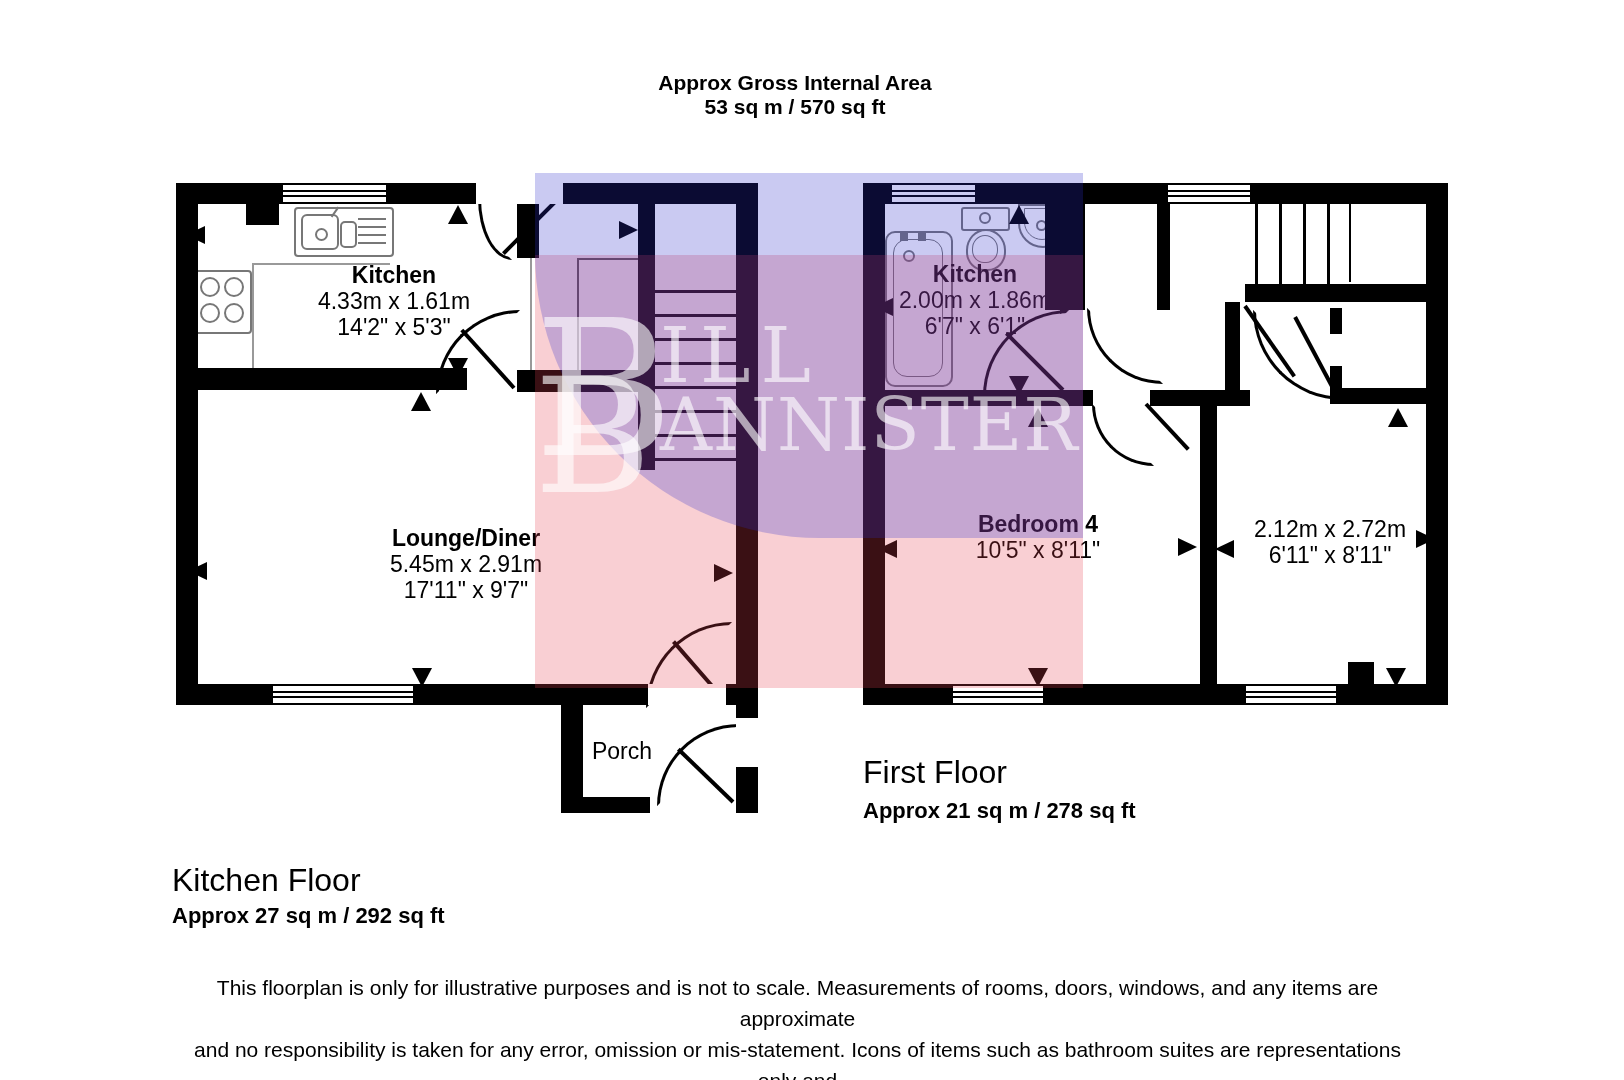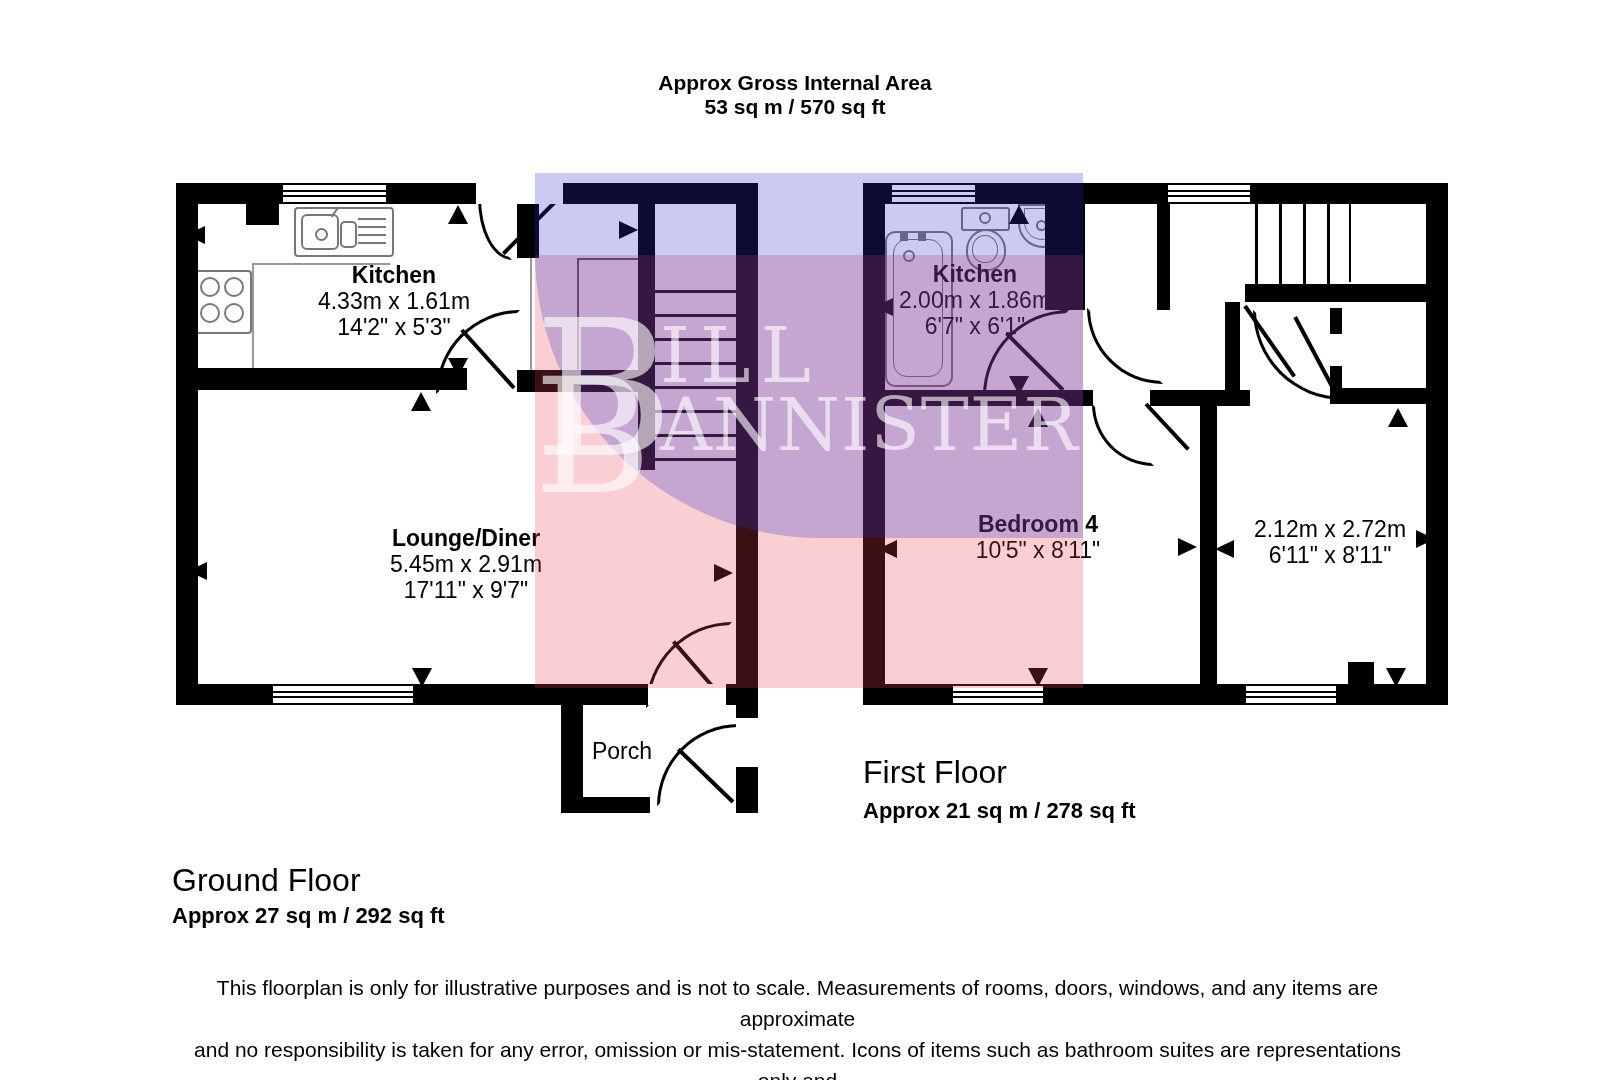--- a/index.html
+++ b/index.html
@@ -198,21 +198,21 @@
     <div class="lbl" style="left:898px;top:511px">
       <div class="nm">Bedroom 4</div>
       <div>10'5" x 8'11"</div>
     </div>
     <div class="lbl" style="left:1190px;top:516px">
       <div>2.12m x 2.72m</div>
       <div>6'11" x 8'11"</div>
     </div>
   </div>
 
-  <div class="fl-name" style="left:172px;top:862px">Ground Floor</div>
+  <div class="fl-name" style="left:172px;top:862px">Kitchen Floor</div>
   <div class="fl-area" style="left:172px;top:903px">Approx 27 sq m / 292 sq ft</div>
   <div class="fl-name" style="left:863px;top:754px">First Floor</div>
   <div class="fl-area" style="left:863px;top:798px">Approx 21 sq m / 278 sq ft</div>
 
   <div class="ov ov-pink" style="left: 535px; top: 255px; width: 548px; height: 433px; background: rgba(231, 63, 79, 0.25);"></div>
   <div class="ov ov-blue" style="left: 535px; top: 173px; width: 548px; height: 365px; border-bottom-left-radius: 285px; background: rgba(43, 43, 203, 0.25);"></div>
 
   <div class="wm" style="left:534px;top:295px;font-size:190px">B</div>
   <div class="wm" style="left:660px;top:318px;font-size:76px;letter-spacing:10px">ILL</div>
   <div class="wm" style="left:534px;top:357px;font-size:160px">B</div>

